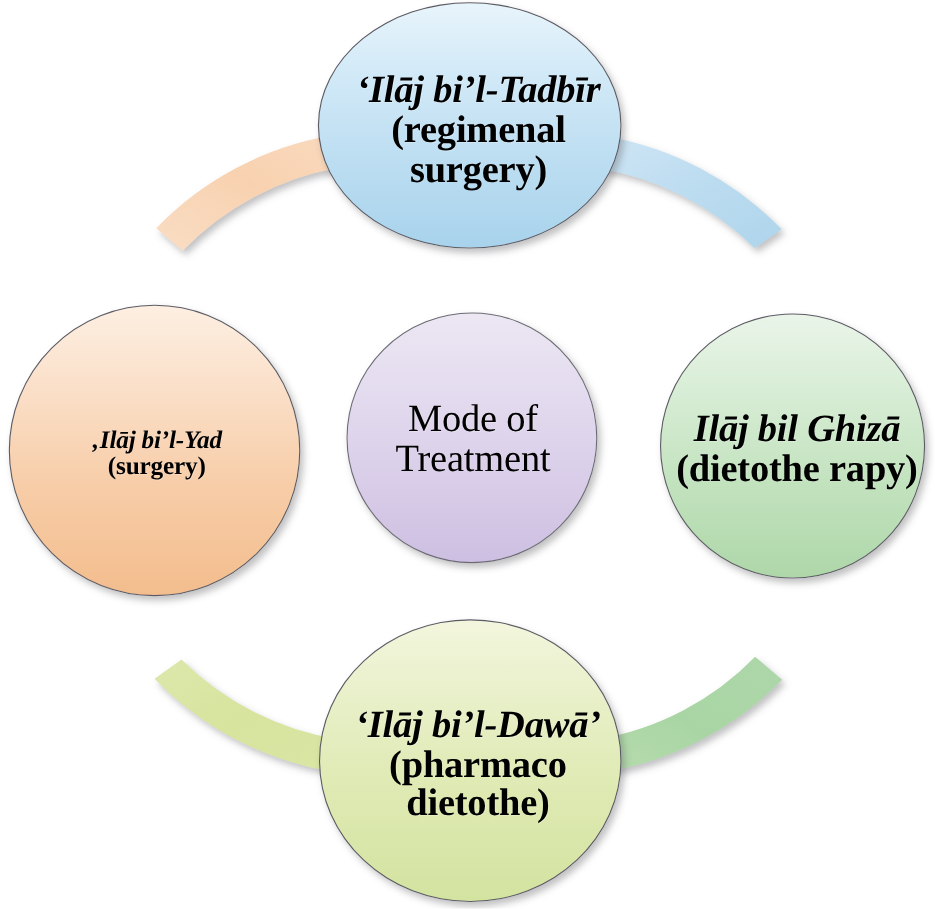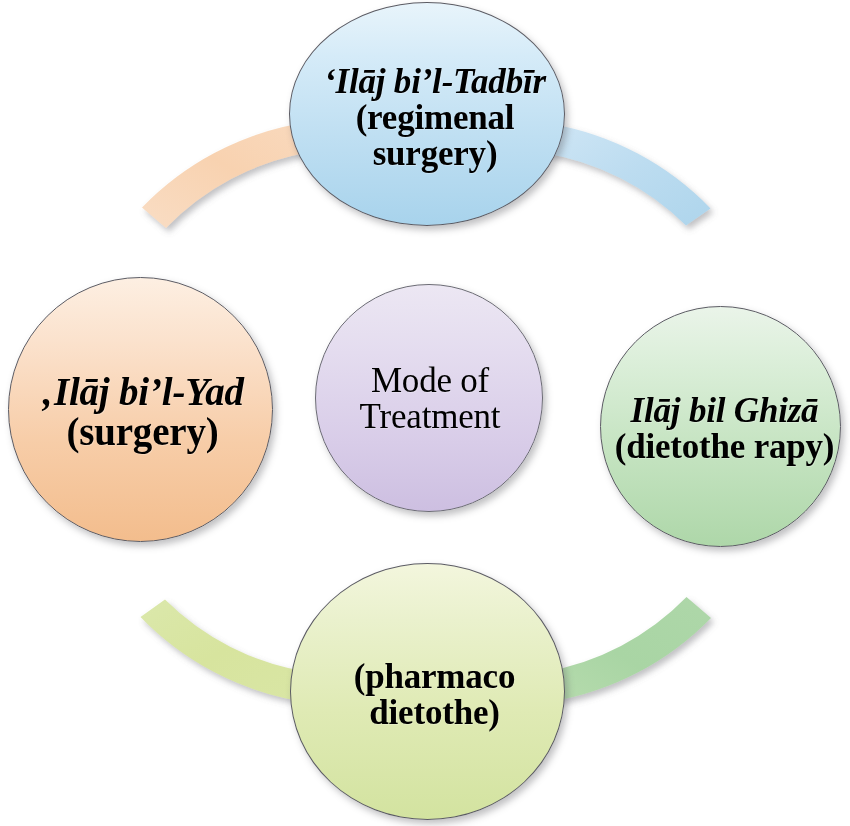--- a/index.html
+++ b/index.html
@@ -74,21 +74,21 @@
   }
   #node-tadbir .node-label {
     font-size: 35px;
     width: 268px;
     transform: translate(8px, 4px);
   }
 
   
   #node-ghiza {
     left: 600px;
-    top: 306px;
+    top: 285px;
     width: 241px;
     height: 241px;
     background: linear-gradient(to bottom, #eaf4e9 0%, #dcefda 22%, #c6e4c2 58%, #aed7a9 100%);
   }
   #node-ghiza .node-label {
     font-size: 35px;
     width: 255px;
     transform: translate(4px, 2px);
   }
 
@@ -108,21 +108,21 @@
 
   
   #node-yad {
     left: 8px;
     top: 277px;
     width: 265px;
     height: 265px;
     background: linear-gradient(to bottom, #fdefe2 0%, #fbe2cd 24%, #f7cda8 62%, #f3bd8d 100%);
   }
   #node-yad .node-label {
-    font-size: 39px;
+    font-size: 23px;
     width: 272px;
     transform: translate(2px, 2px);
   }
 
   
   #node-center {
     left: 315px;
     top: 284px;
     width: 228px;
     height: 228px;
@@ -187,20 +187,21 @@
 
   <div class="node" id="node-ghiza">
     <div class="node-label">
       <span class="term">Ilāj bil Ghizā</span>
       <span class="gloss">(dietothe rapy)</span>
     </div>
   </div>
 
   <div class="node" id="node-dawa">
     <div class="node-label">
+      <span class="term">‘Ilāj bi’l-Dawā’</span>
       <span class="gloss">(pharmaco dietothe)</span>
     </div>
   </div>
 
   <div class="node" id="node-yad">
     <div class="node-label">
       <span class="term">‚Ilāj bi’l-Yad</span>
       <span class="gloss">(surgery)</span>
     </div>
   </div>

